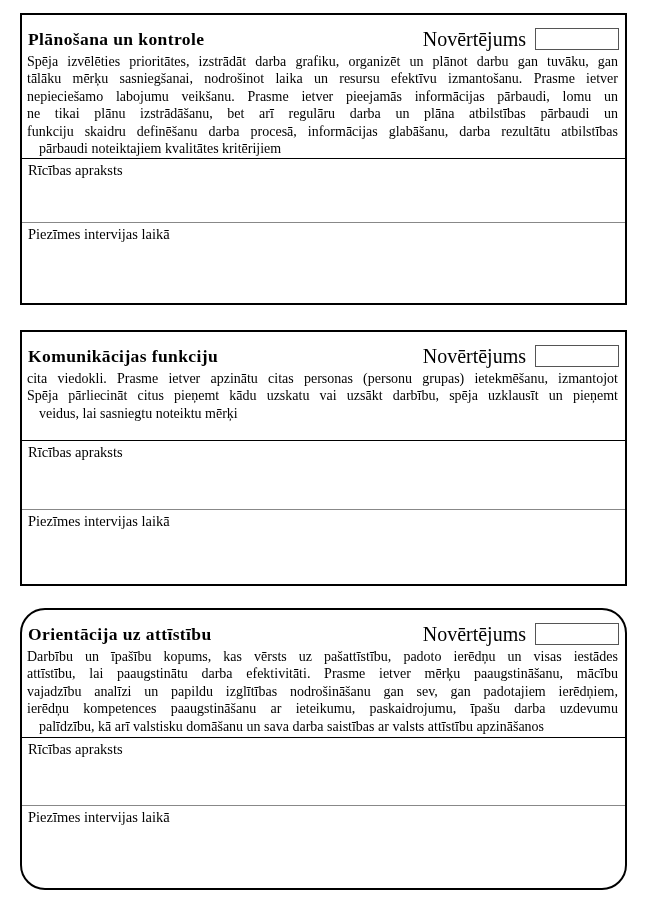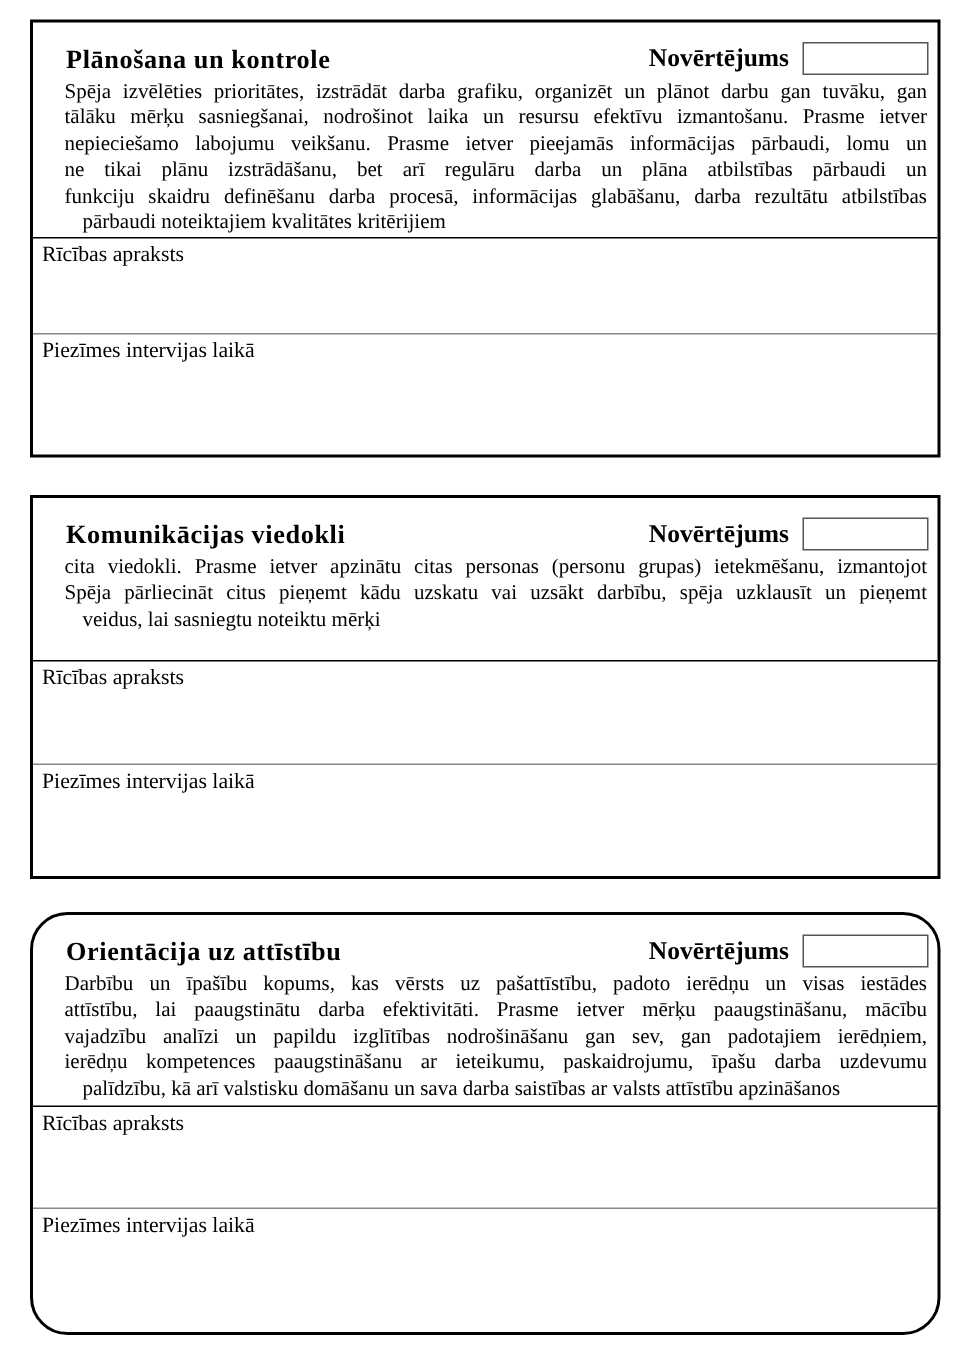--- a/index.html
+++ b/index.html
@@ -29,44 +29,42 @@
   }
   .card-1 { height: 292px; margin-bottom: 25px; }
   .card-2 { height: 256px; margin-bottom: 22px; }
   .card-3 { height: 282px; border-radius: 25px; }
 
   .sec-desc {
     box-sizing: border-box;
     border-bottom: 1px solid #000000;
     overflow: hidden;
     flex: 0 0 auto;
-    padding-left: 16px;
   }
   .card-1 .sec-desc { height: 144px; }
   .card-2 .sec-desc { height: 109px; }
   .card-3 .sec-desc { height: 128px; }
 
   .head-row {
     display: flex;
     align-items: center;
     margin: 12px 4px 0 6px;
     height: 24px;
   }
   .competency-title {
     font-size: 17.5px;
     font-weight: bold;
     letter-spacing: 0.4px;
     flex: 1 1 auto;
     white-space: nowrap;
   }
   .rating-label {
-    font-size: 17px;
+    font-size: 20px;
     margin-right: 9px;
     white-space: nowrap;
-    font-weight: bold;
   }
   .rating-input {
     box-sizing: border-box;
     width: 84px;
     height: 22px;
     border: 1px solid #555555;
     background: #ffffff;
     margin-right: 2px;
     font-size: 15px;
     line-height: 20px;
@@ -145,21 +143,21 @@
     </div>
     <div class="sec-notes">
       <div class="area-label">Piezīmes intervijas laikā</div>
       <div class="fill-area"></div>
     </div>
   </div>
 
   <div class="card card-2">
     <div class="sec-desc">
       <div class="head-row">
-        <span class="competency-title">Komunikācijas viedokli</span>
+        <span class="competency-title">Komunikācijas funkciju</span>
         <span class="rating-label">Novērtējums</span>
         <span class="rating-input"></span>
       </div>
       <div class="desc-text">
           <div class="desc-line">cita viedokli. Prasme ietver apzinātu citas personas (personu grupas) ietekmēšanu, izmantojot</div>
           <div class="desc-line">Spēja pārliecināt citus pieņemt kādu uzskatu vai uzsākt darbību, spēja uzklausīt un pieņemt</div>
           <div class="desc-line">veidus, lai sasniegtu noteiktu mērķi</div>
         </div>
     </div>
     <div class="sec-action">

